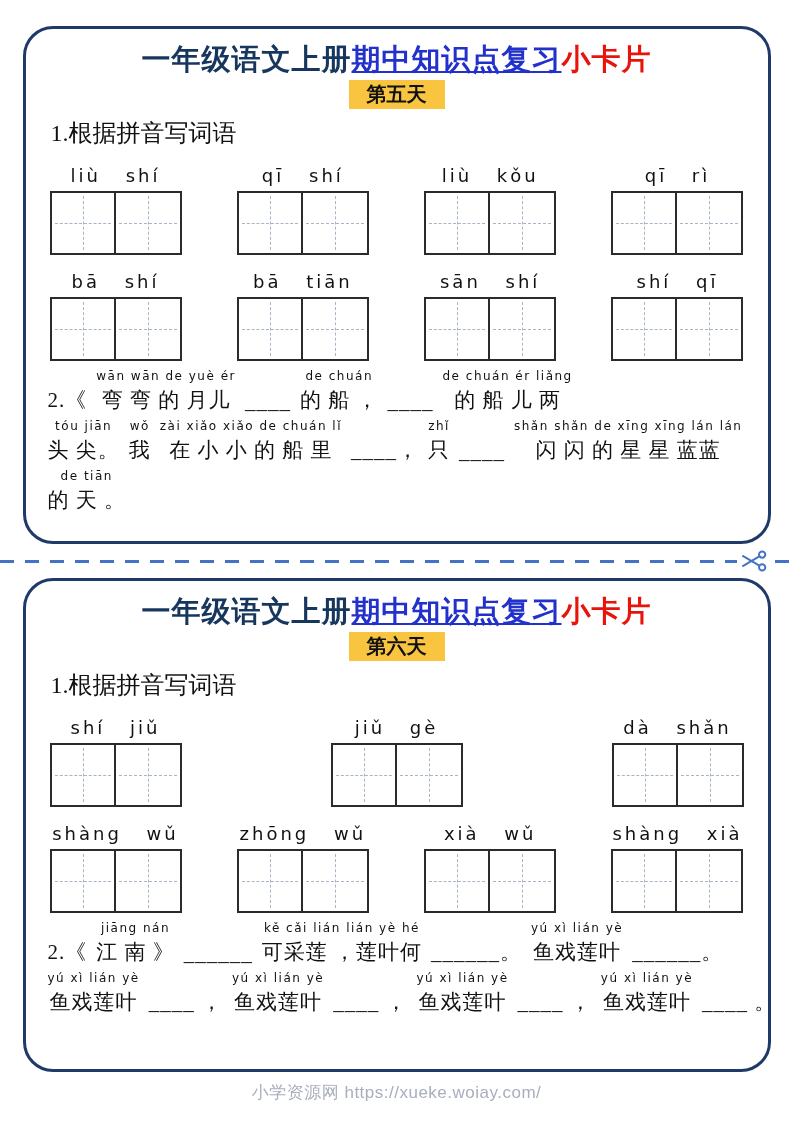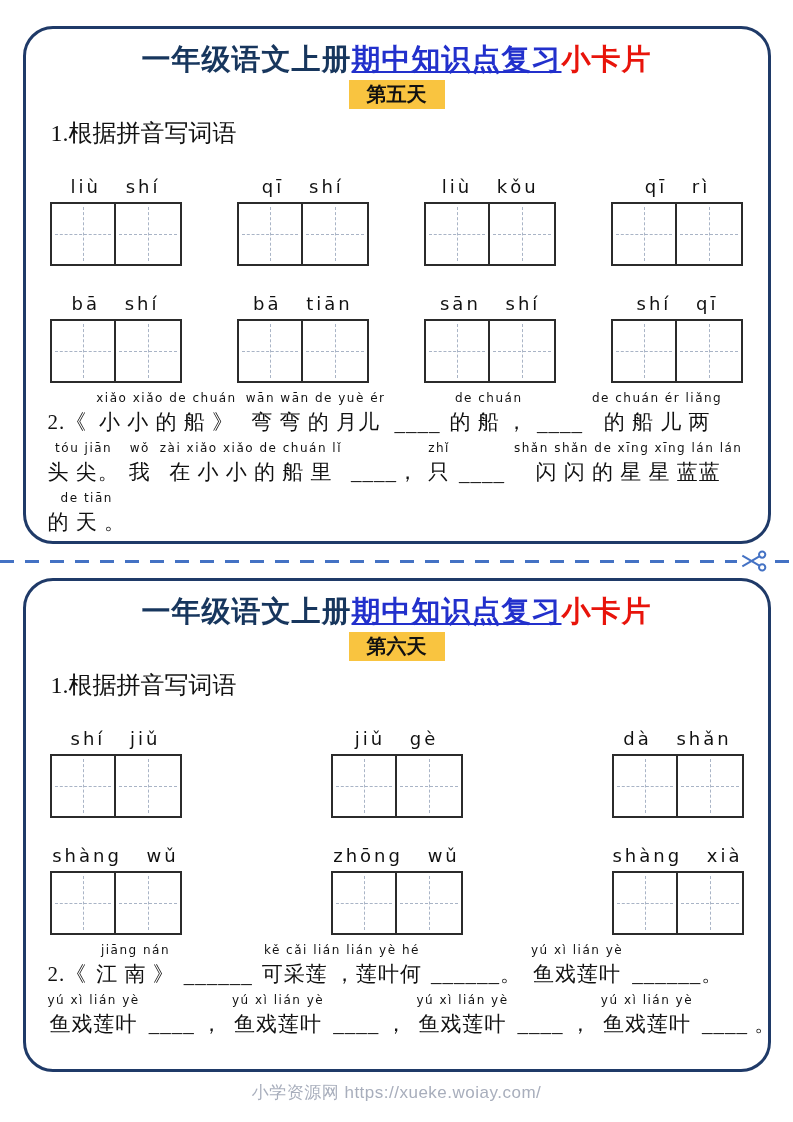--- a/index.html
+++ b/index.html
@@ -29,21 +29,21 @@
     display:inline-block; background:var(--day-highlight, #f9c440);
     font-weight:bold; font-size:20px; padding:1px 18px; color:#111;
     font-family:"Liberation Serif", serif;
   }
   .ex1-heading { font-size:24px; margin:8px 0 0 3px; }
   .word-grid { display:flex; justify-content:space-between; margin-top:4px; }
   .cell { width:136px; display:flex; flex-direction:column; align-items:center; }
   .pinyin-label {
     font-family:"DejaVu Sans", sans-serif; font-size:18px;
     letter-spacing:3px; word-spacing:16px; white-space:nowrap;
-    margin:23px 0 5px;
+    margin:12px 0 5px;
     text-align:center;
   }
   .boxpair { display:flex; }
   .box { width:66px; height:64px; border:2px solid var(--box-border, #2b2b2b); position:relative; background:#fff; }
   .box + .box { border-left:none; }
   .box::before {
     content:""; position:absolute; left:3px; right:3px; top:50%;
     border-top:1.5px dashed var(--box-guide, #a9b4c6);
   }
   .box::after {
@@ -144,24 +144,20 @@
             <div class="box"></div>
         </div>
       </div>
     </div>
 
     <div class="ex2">
       <div class="line">
         <span class="seg">
             <span class="py"></span>
             <span class="zh">2.《</span>
-          </span>
-        <span class="seg">
-            <span class="py">xiǎo xiǎo de chuán</span>
-            <span class="zh">小 小 的 船 》</span>
           </span>
         <span class="seg">
             <span class="py">wān wān de yuè ér</span>
             <span class="zh">弯 弯 的 月儿</span>
           </span>
         <span class="seg">
             <span class="py"></span>
             <span class="zh">____</span>
           </span>
         <span class="seg">
@@ -267,20 +263,27 @@
         </div>
       </div>
       <div class="cell">
         <div class="pinyin-label">zhōng wǔ</div>
         <div class="boxpair">
           <div class="box"></div>
             <div class="box"></div>
         </div>
       </div>
       <div class="cell">
+        <div class="pinyin-label">xià wǔ</div>
+        <div class="boxpair">
+          <div class="box"></div>
+            <div class="box"></div>
+        </div>
+      </div>
+      <div class="cell">
         <div class="pinyin-label">shàng xià</div>
         <div class="boxpair">
           <div class="box"></div>
             <div class="box"></div>
         </div>
       </div>
     </div>
 
     <div class="ex2">
       <div class="line">

